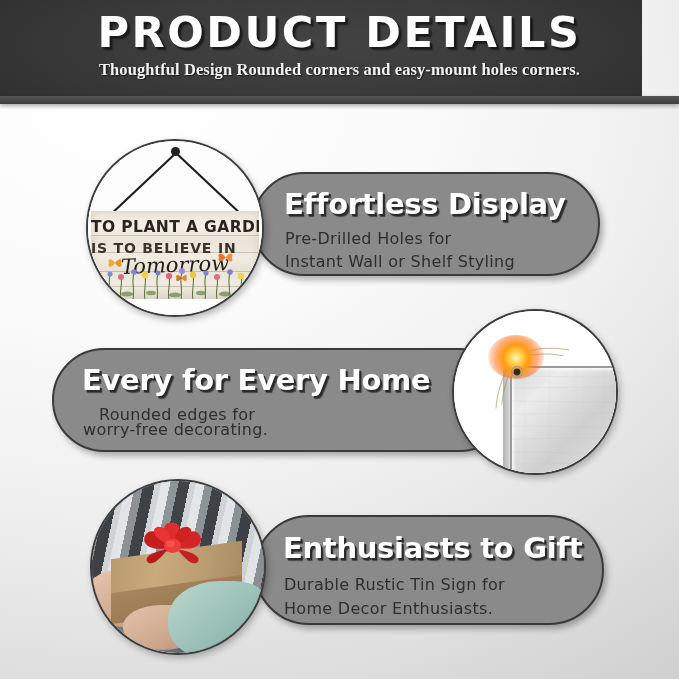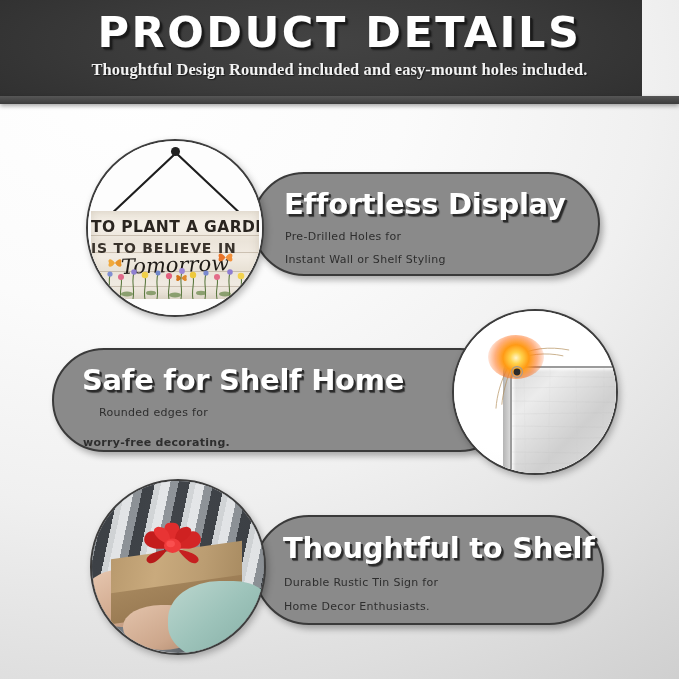--- a/index.html
+++ b/index.html
@@ -103,21 +103,21 @@
     text-shadow:
       2px 2px 0 #2b2b2b,
       2.5px 2.5px 1px rgba(0,0,0,0.5);
     white-space: nowrap;
     line-height: 1;
   }
   .pill-line {
     position: absolute;
     font-family: "DejaVu Sans", sans-serif;
     font-weight: normal;
-    font-size: 11px;
+    font-size: 16px;
     color: #2e2e2e;
     letter-spacing: 0.3px;
     white-space: nowrap;
     line-height: 1;
   }
 
   
   .circle {
     position: absolute;
     border-radius: 50%;
@@ -278,21 +278,21 @@
   
   svg { display: block; }
 </style>
 </head>
 <body>
 
 <div id="page">
 
   <div id="header">
     <div class="header-title">PRODUCT DETAILS</div>
-    <div class="header-sub">Thoughtful Design Rounded included and easy-mount holes included.</div>
+    <div class="header-sub">Thoughtful Design Rounded corners and easy-mount holes corners.</div>
   </div>
   <div id="header-strip"></div>
 
   <div class="feature">
 
     <div class="pill" style="left:252px; top:172px; width:348px; height:104px; border-radius:52px;">
       <div class="pill-inner">
         <div class="pill-title" style="left:30px; top:16px;">Effortless Display</div>
         <div class="pill-line" style="left:31px; top:57px;">Pre-Drilled Holes for</div>
         <div class="pill-line" style="left:31px; top:80px;text-align:right;">Instant Wall or Shelf Styling</div>
@@ -378,23 +378,23 @@
           </svg>
         </div>
       </div>
     </div>
   </div>
 
   <div class="feature">
 
     <div class="pill" style="left:52px; top:348px; width:460px; height:104px; border-radius:52px;">
       <div class="pill-inner">
-        <div class="pill-title" style="left:28px; top:16px;">Safe for Shelf Home</div>
+        <div class="pill-title" style="left:28px; top:16px;">Every for Every Home</div>
         <div class="pill-line" style="left:29px; top:57px;margin-left:16px;">Rounded edges for</div>
-        <div class="pill-line" style="left:29px; top:87px;font-weight:bold;">worry-free decorating.</div>
+        <div class="pill-line" style="left:29px; top:72px;">worry-free decorating.</div>
       </div>
     </div>
 
     <div class="circle" id="circle2">
       <div class="c2-bg"></div>
 
       <div class="c2-edge"></div>
       <div class="c2-panel">
         <svg class="c2-panel-tex" width="150" height="140" viewBox="0 0 150 140" preserveAspectRatio="none">
           <g stroke="#b5b5b5" stroke-width="0.5" opacity="0.5">
@@ -433,21 +433,21 @@
         <circle cx="11" cy="11" r="3.4" fill="#2b2b2b"></circle>
         <circle cx="11" cy="11" r="5.4" fill="none" stroke="#9a9a9a" stroke-width="1.1"></circle>
       </svg>
     </div>
   </div>
 
   <div class="feature">
 
     <div class="pill" style="left:254px; top:515px; width:350px; height:110px; border-radius:55px;">
       <div class="pill-inner">
-        <div class="pill-title" style="left:27px; top:17px;">Thoughtful to Shelf</div>
+        <div class="pill-title" style="left:27px; top:17px;">Enthusiasts to Gift</div>
         <div class="pill-line" style="left:28px; top:60px;">Durable Rustic Tin Sign for</div>
         <div class="pill-line" style="left:28px; top:84px;">Home Decor Enthusiasts.</div>
       </div>
     </div>
 
     <div class="circle" id="circle3">
       <div class="c3-bg"></div>
       <div class="c3-shirt"></div>
       <div class="c3-hand-l"></div>
       <div class="c3-box-front"></div>

